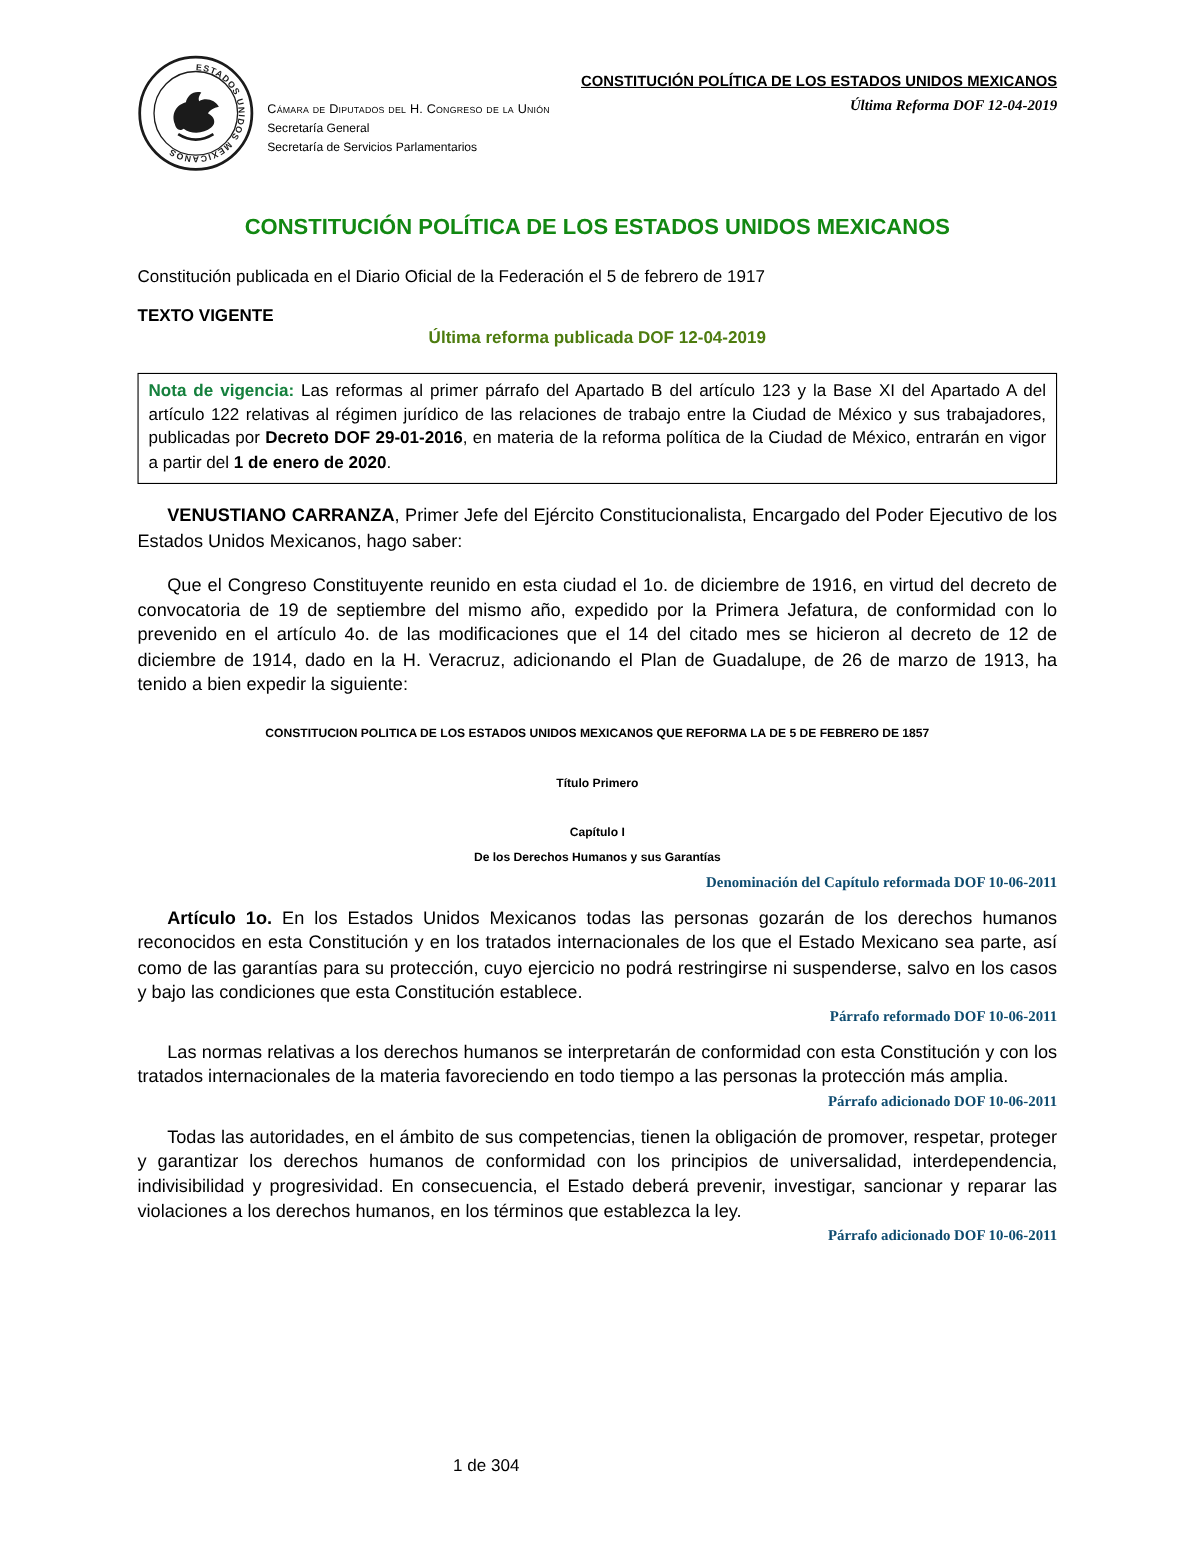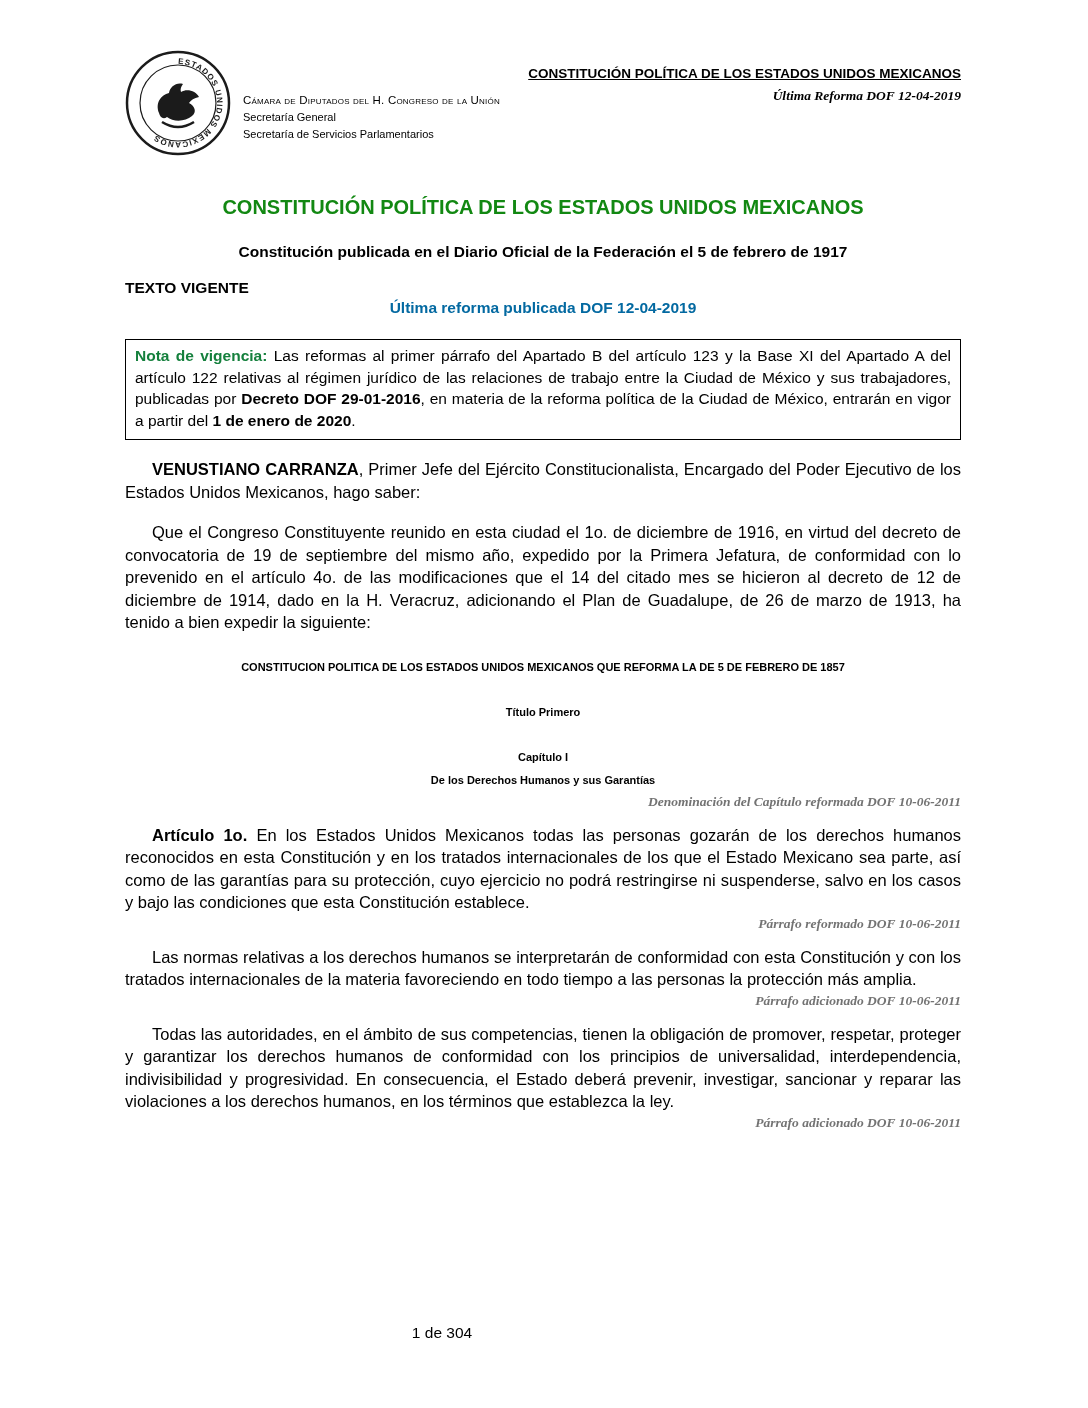--- a/index.html
+++ b/index.html
@@ -17,35 +17,35 @@
   .hdr-left { position: absolute; left: 118px; top: 94px; }
   .org { font-size: 11.5px; font-weight: normal; font-variant: small-caps; letter-spacing: 0.2px; }
   .sec { font-size: 11px; margin-top: 5px; }
   .hdr-right { position: absolute; right: 0; top: 66px; text-align: right; }
   .hdr-title { font-size: 13.5px; font-weight: bold; text-decoration: underline; }
   .hdr-reform { font-size: 13.5px; font-weight: bold; font-style: italic;
                 font-family: "Liberation Serif", serif; margin-top: 7px; }
 
   
   .main-title { margin-top: 28px; text-align: center; font-size: 20px; font-weight: bold; color: #128812; }
-  .published  { margin-top: 24px; text-align: center; font-size: 15.5px; font-weight: bold; }
+  .published  { margin-top: 24px; font-size: 15.5px; font-weight: normal; }
   .vigente    { margin-top: 18px; font-size: 15.5px; font-weight: bold; }
-  .reforma    { margin-top: 2px;  text-align: center; font-size: 15.5px; font-weight: bold; color: #0369a1; }
+  .reforma    { margin-top: 2px;  text-align: center; font-size: 15.5px; font-weight: bold; color: #4d7c0f; }
 
   
   .nota { margin-top: 22px; border: 1px solid #000; padding: 5px 9px 8px 9px;
           font-size: 15.5px; line-height: 21.5px; text-align: justify; }
   .nota-label { color: #15803d; font-weight: bold; }
 
   
   .body-p { margin: 18px 0 0 0; font-size: 16.5px; line-height: 22.5px; text-align: justify; }
   .indent { text-indent: 27px; }
   .first-body { margin-top: 26px; }
   .h-center { margin-top: 22px; text-align: center; font-weight: bold; font-size: 11px; line-height: 23px; }
-  .ann { margin-top: 2px; text-align: right; color: #737373; font-weight: bold; font-style: italic;
+  .ann { margin-top: 2px; text-align: right; color: #0c4a6e; font-weight: bold; 
          font-family: "Liberation Serif", serif; font-size: 13.5px; line-height: 16px; }
   .after-ann { margin-top: 14px; }
 
   .footer { position: absolute; top: 1324px; left: 0; width: 884px; text-align: center; font-size: 15.5px; }
 </style>
 </head>
 <body>
 
 <div class="page">
   <div class="content">

